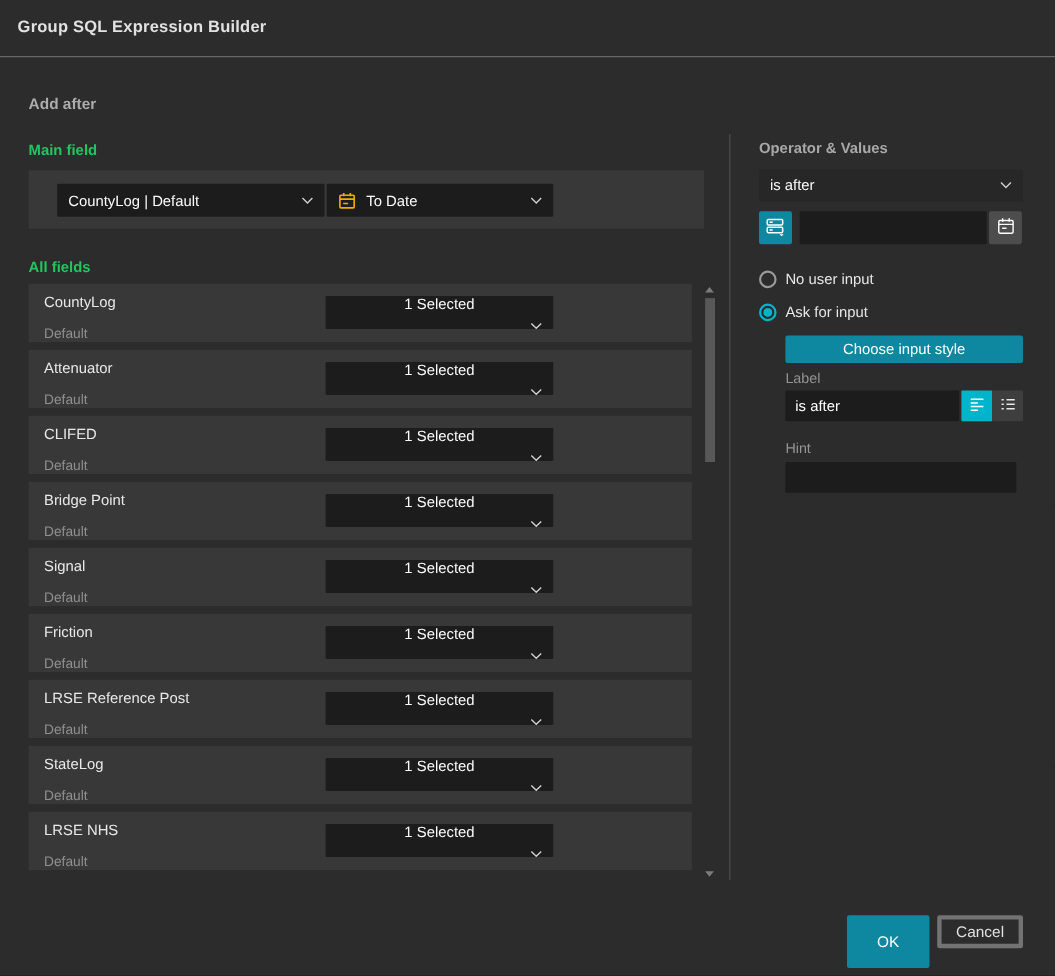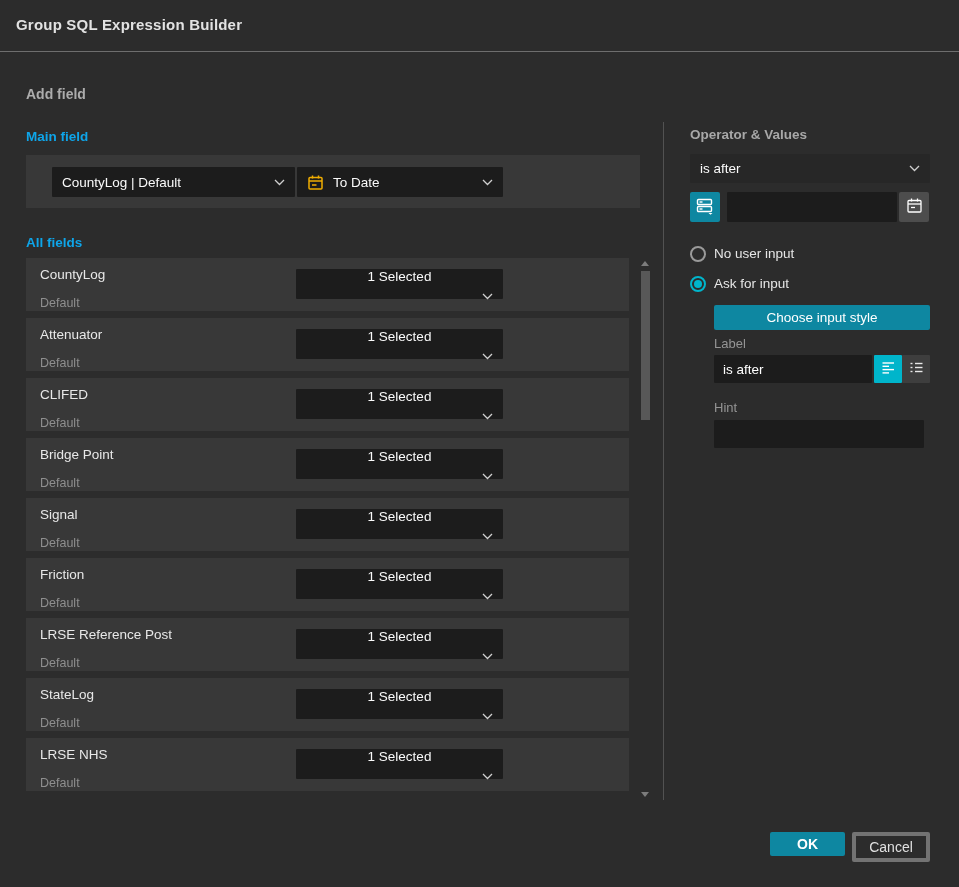--- a/index.html
+++ b/index.html
@@ -14,21 +14,21 @@
   body{font-family:"Liberation Sans", sans-serif;}
   #dialog{position:relative;width:959px;height:887px;background:var(--dlg-bg);overflow:hidden;padding-left:46px;}
 
   
   .titlebar{position:absolute;left:0;top:0;width:100%;height:52px;border-bottom:1px solid #6e6e6e;box-sizing:border-box;}
   .title{position:absolute;left:16px;top:16px;font-size:15px;font-weight:700;color:#e2e2e2;letter-spacing:.2px;}
   .closebtn{position:absolute;right:12px;top:15px;width:22px;height:22px;display:flex;align-items:center;justify-content:center;cursor:pointer;background:none;border:none;padding:0;}
 
   
   .h-label{position:absolute;font-size:14px;font-weight:700;color:#acacac;}
-  .s-label{position:absolute;font-size:13.5px;font-weight:700;color:#0ea5e9;}
+  .s-label{position:absolute;font-size:13.5px;font-weight:700;color:#22c55e;}
   .m-label{position:absolute;font-size:13px;font-weight:400;color:#949494;}
 
   
   .select{position:absolute;display:flex;align-items:center;gap:9px;background:var(--input-bg);color:#fafafa;
     font-size:13.5px;padding:0 10px;box-sizing:border-box;height:30px;cursor:pointer;border-radius:1px;}
   .select .chev{margin-left:auto;display:flex;align-items:center;}
 
   
   .panel-row{position:absolute;background:var(--row-bg);}
   #all-fields-list{position:absolute;left:26px;top:258px;width:603px;}
@@ -76,21 +76,21 @@
     <div class="title">Group SQL Expression Builder</div>
     <button class="closebtn">
       <span>
         <svg width="16" height="16" viewBox="0 0 16 16">
             <path d="M2 2 L14 14 M14 2 L2 14" stroke="#9a9a9a" stroke-width="1.2" fill="none"></path>
           </svg>
       </span>
     </button>
   </div>
 
-  <div class="h-label" style="left:26px;top:86px;">Add field</div>
+  <div class="h-label" style="left:26px;top:86px;">Add after</div>
 
   <div class="s-label" style="left:26px;top:129px;">Main field</div>
 
   <div class="panel-row" style="left:26px;top:155px;width:614px;height:53px;">
     <div class="select" style="left:14px;top:12px;width:243px;margin-left:12px;">
       <span>CountyLog | Default</span>
       <span class="chev">
         <svg width="11" height="7" viewBox="0 0 11 7">
             <path d="M1 1 L5.5 5.5 L10 1" stroke="#cfcfcf" stroke-width="1.3" fill="none"></path>
           </svg>
@@ -306,16 +306,16 @@
           <line x1="6" y1="7.5" x2="13.5" y2="7.5"></line>
         <line x1="1.5" y1="11.5" x2="3.5" y2="11.5"></line>
           <line x1="6" y1="11.5" x2="13.5" y2="11.5"></line>
       </svg>
     </span>
   </button>
 
   <div class="m-label" style="left:714px;top:400px;">Hint</div>
   <input class="tinput" style="left: 714px; top: 420px; width: 210px; height: 28px;" value="">
 
-  <button class="btn" style="left:770px;top:832px;width:75px;height:24px;font-size:14px;font-weight:bold;">OK</button>
+  <button class="btn" style="left:770px;top:832px;width:75px;height:48px;font-size:14px;">OK</button>
   <button class="btn ghost" style="left:852px;top:832px;width:78px;height:30px;font-size:14px;">Cancel</button>
 
 </div>
 
 </body></html>

